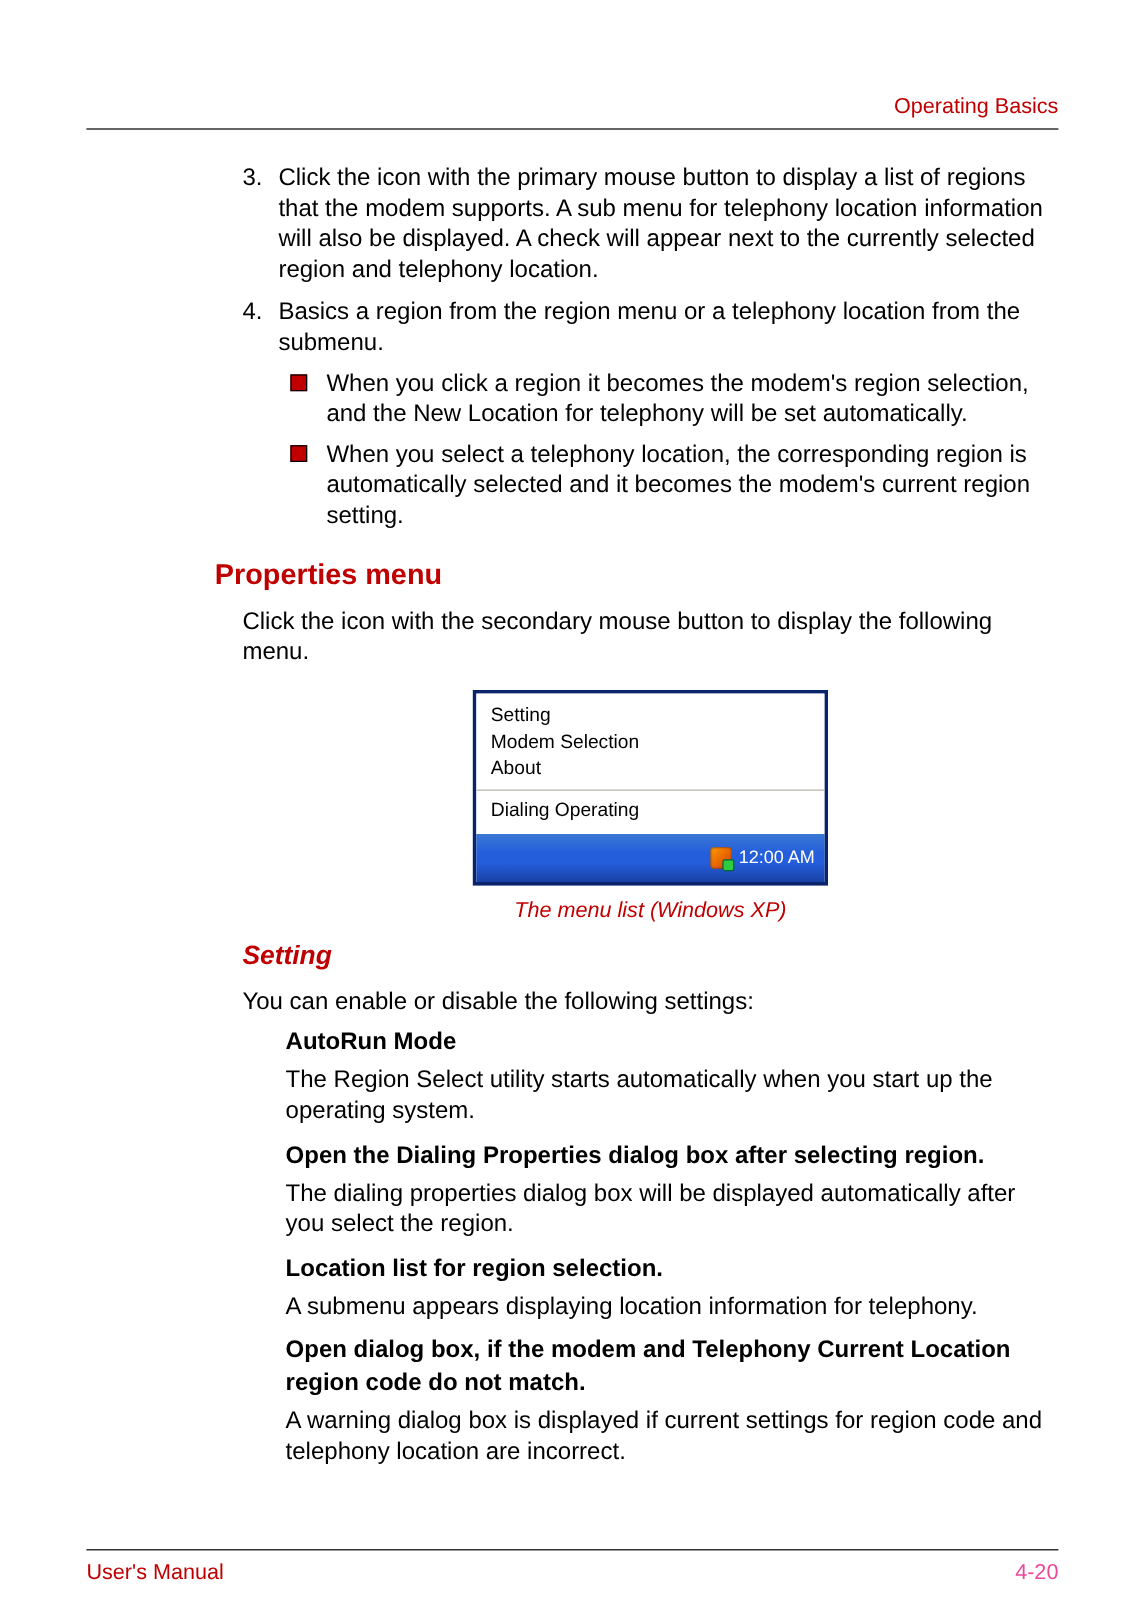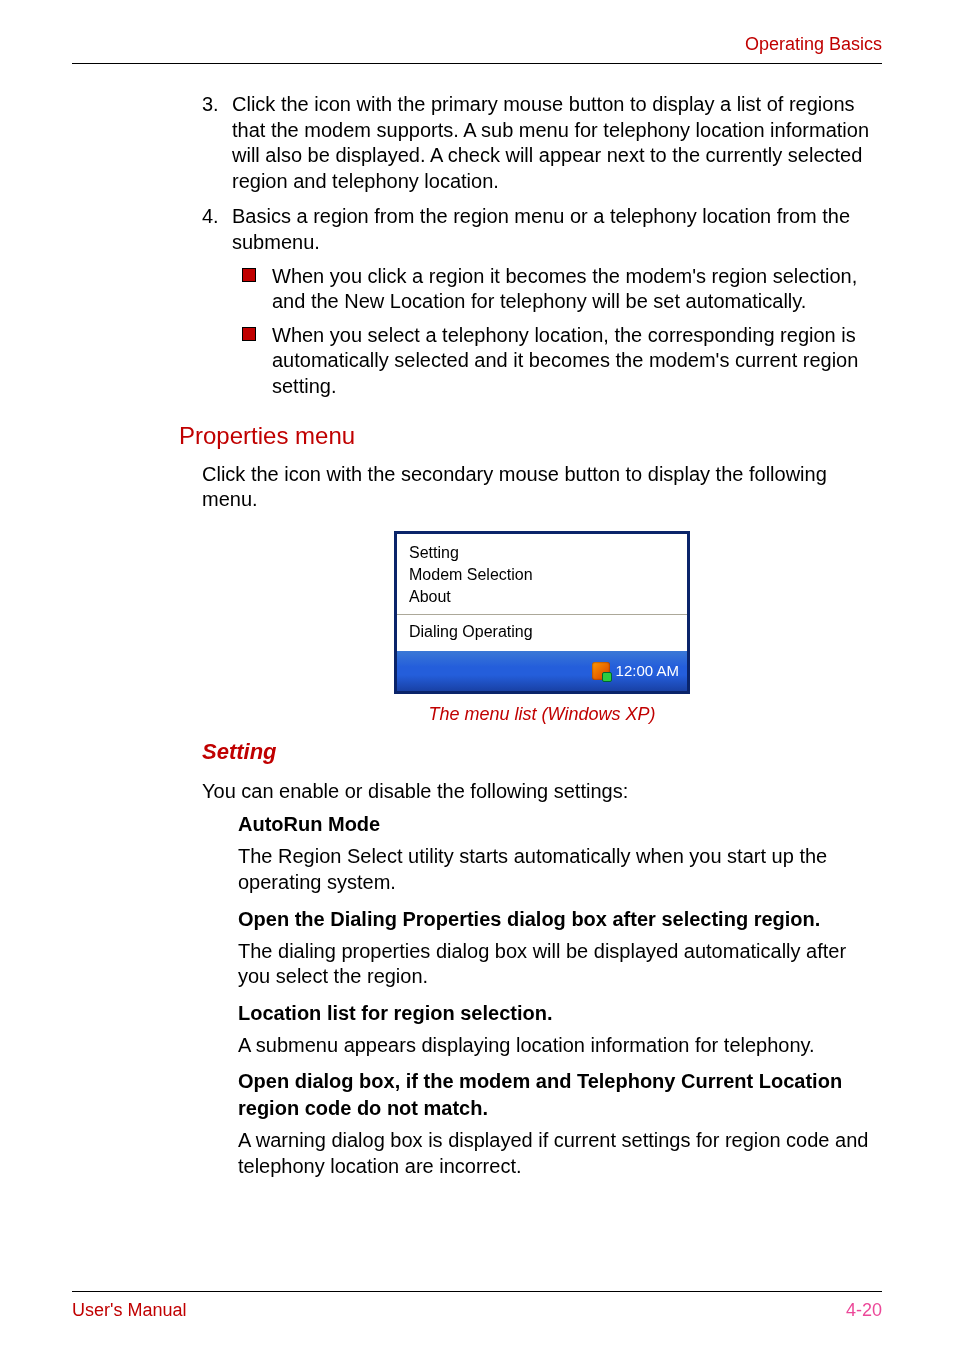--- a/index.html
+++ b/index.html
@@ -10,20 +10,21 @@
     padding: 34px 72px 30px 72px;
     position: relative;
     display: flex;
     flex-direction: column;
   }
   .breadcrumb {
     text-align: right;
     color: #c00000;
     font-size: 18px;
     padding-bottom: 8px;
+    margin-top: 44px;
   }
   .rule {
     border: none;
     border-top: 1.5px solid #000;
     margin-bottom: 28px;
   }
   .content {
     flex: 1;
     padding-left: 130px;
     padding-right: 0;
@@ -55,21 +56,21 @@
   }
   .bullet-mark .sq {
     width: 14px; height: 14px;
     background: #c00000;
     border: 1px solid #000;
     display: inline-block;
   }
   .bullet-body { flex: 1; }
   .h2 {
     color: #c00000;
-    font-weight: normal;
+    font-weight: bold;
     font-size: 24px;
     margin-left: -130px;
     padding-left: 107px;
     margin-top: 14px;
     margin-bottom: 12px;
   }
   .para {
     font-size: 20px;
     line-height: 1.28;
     margin-bottom: 18px;

